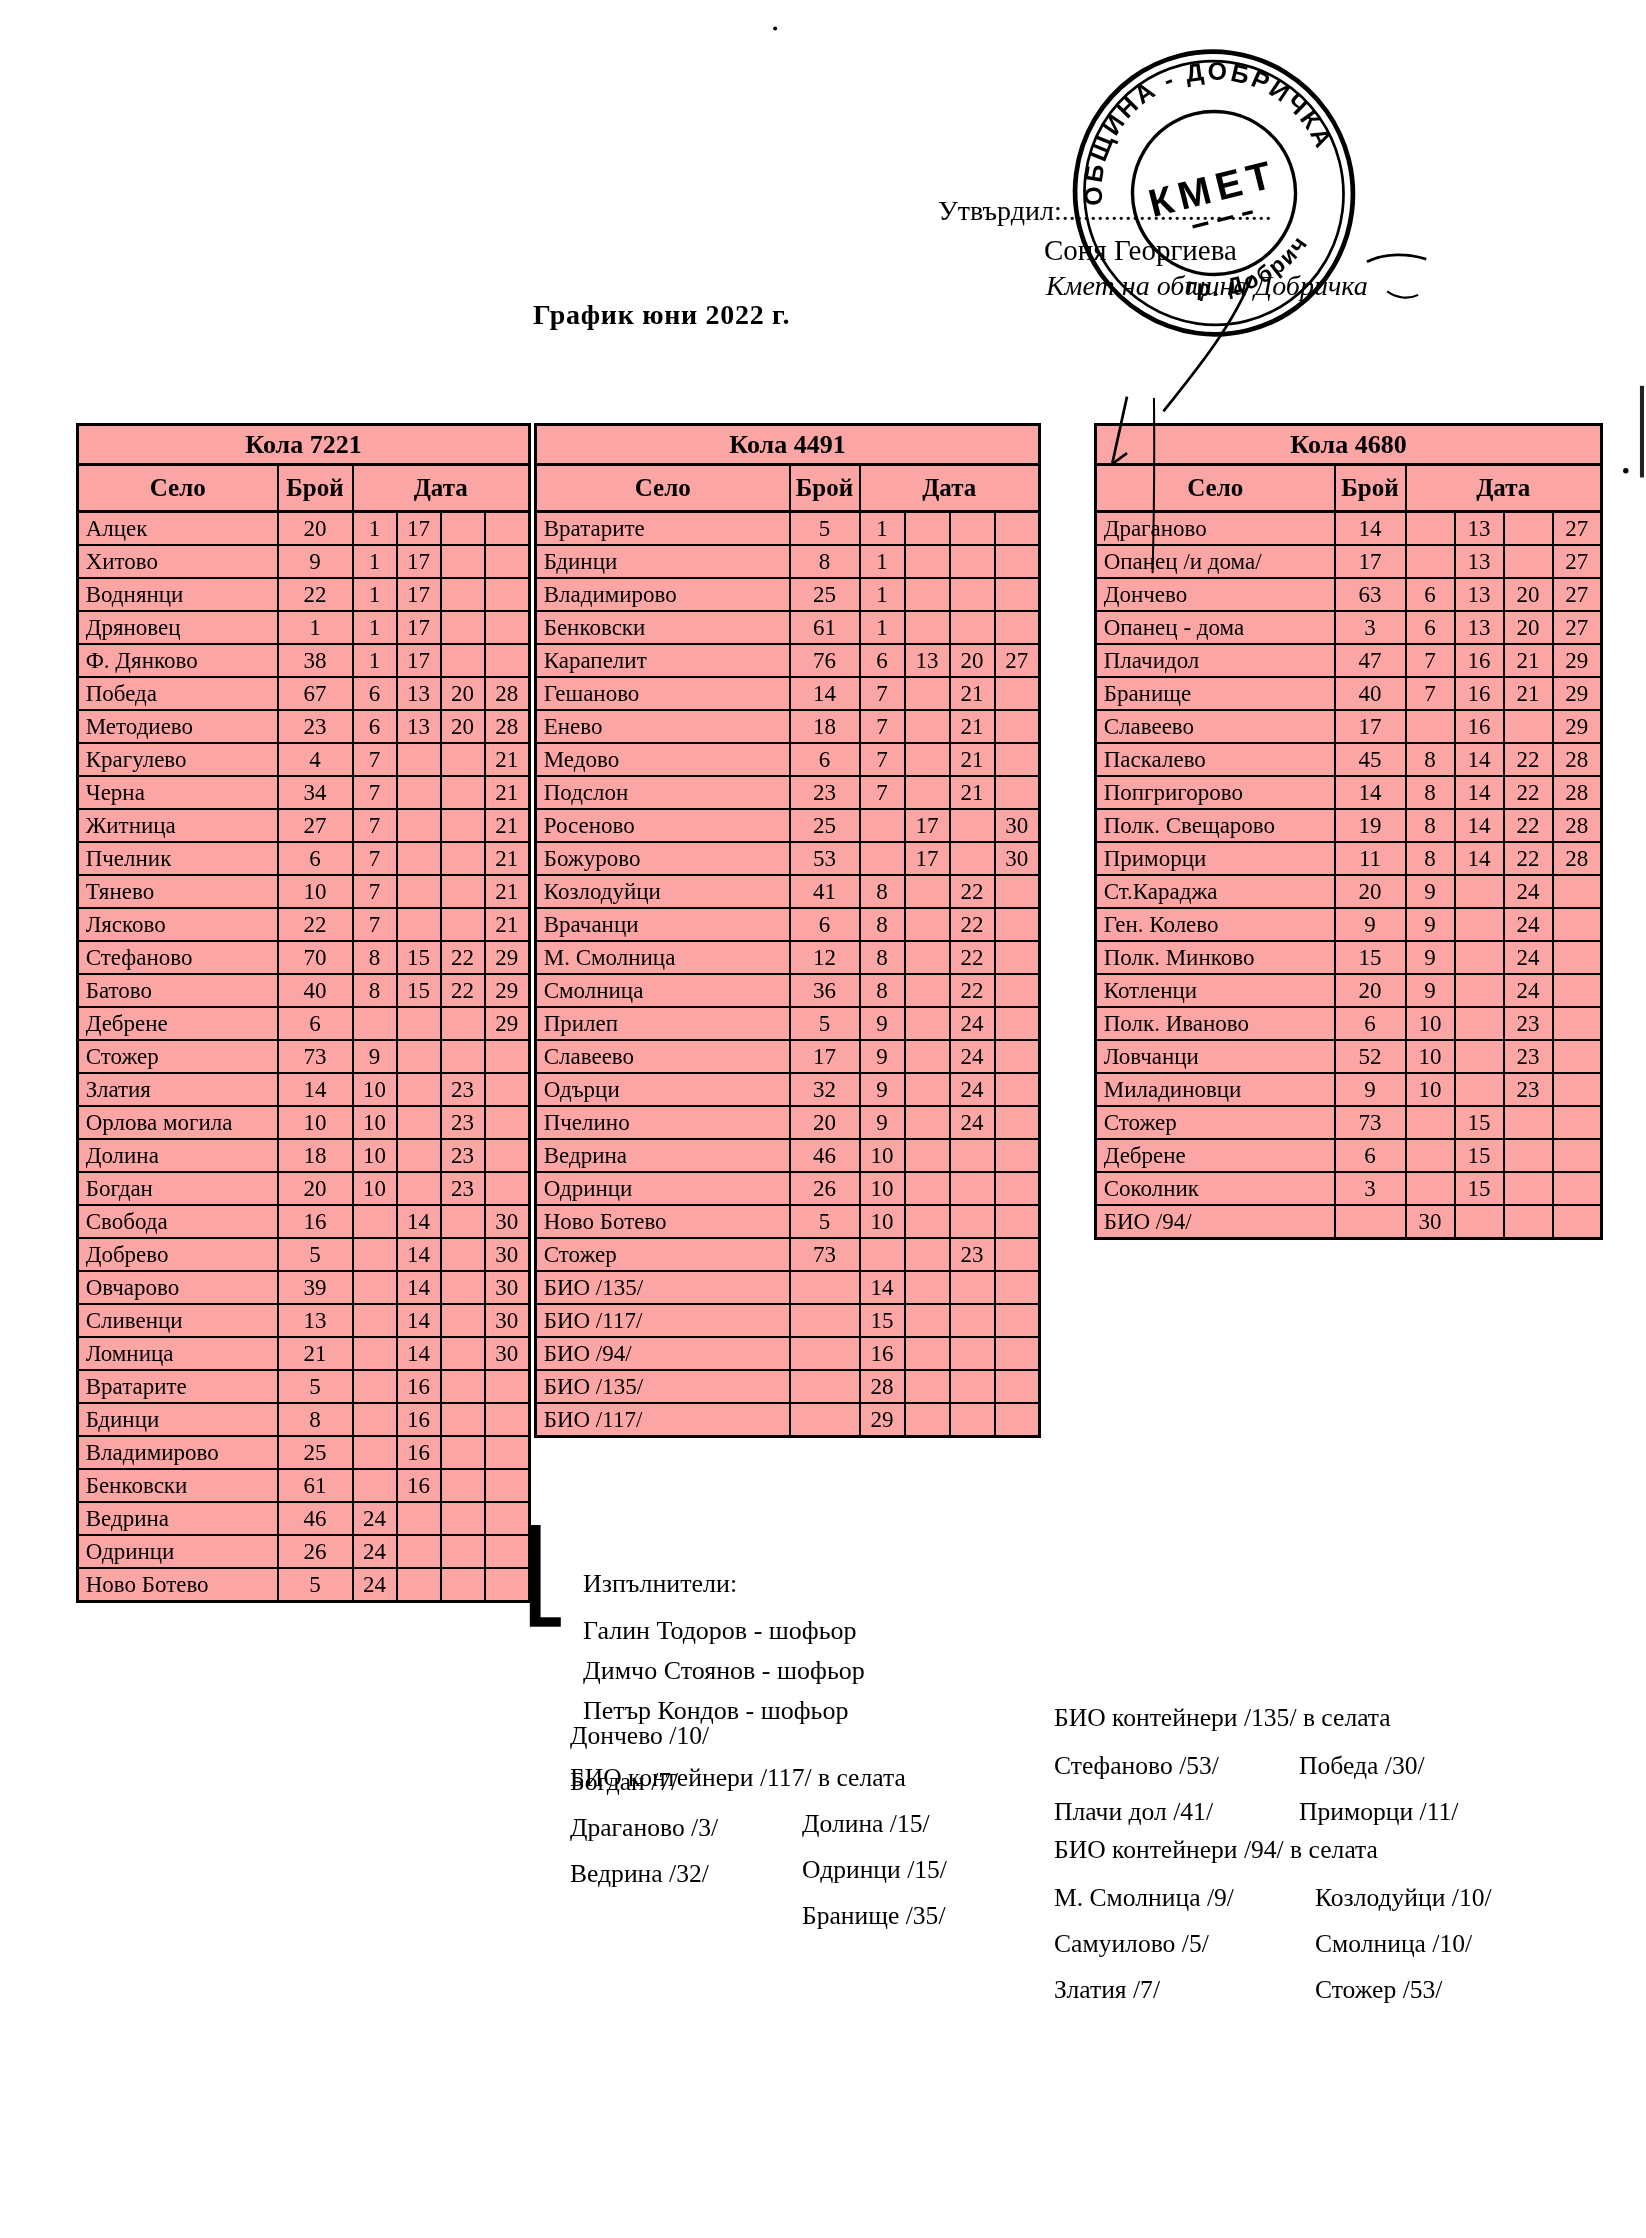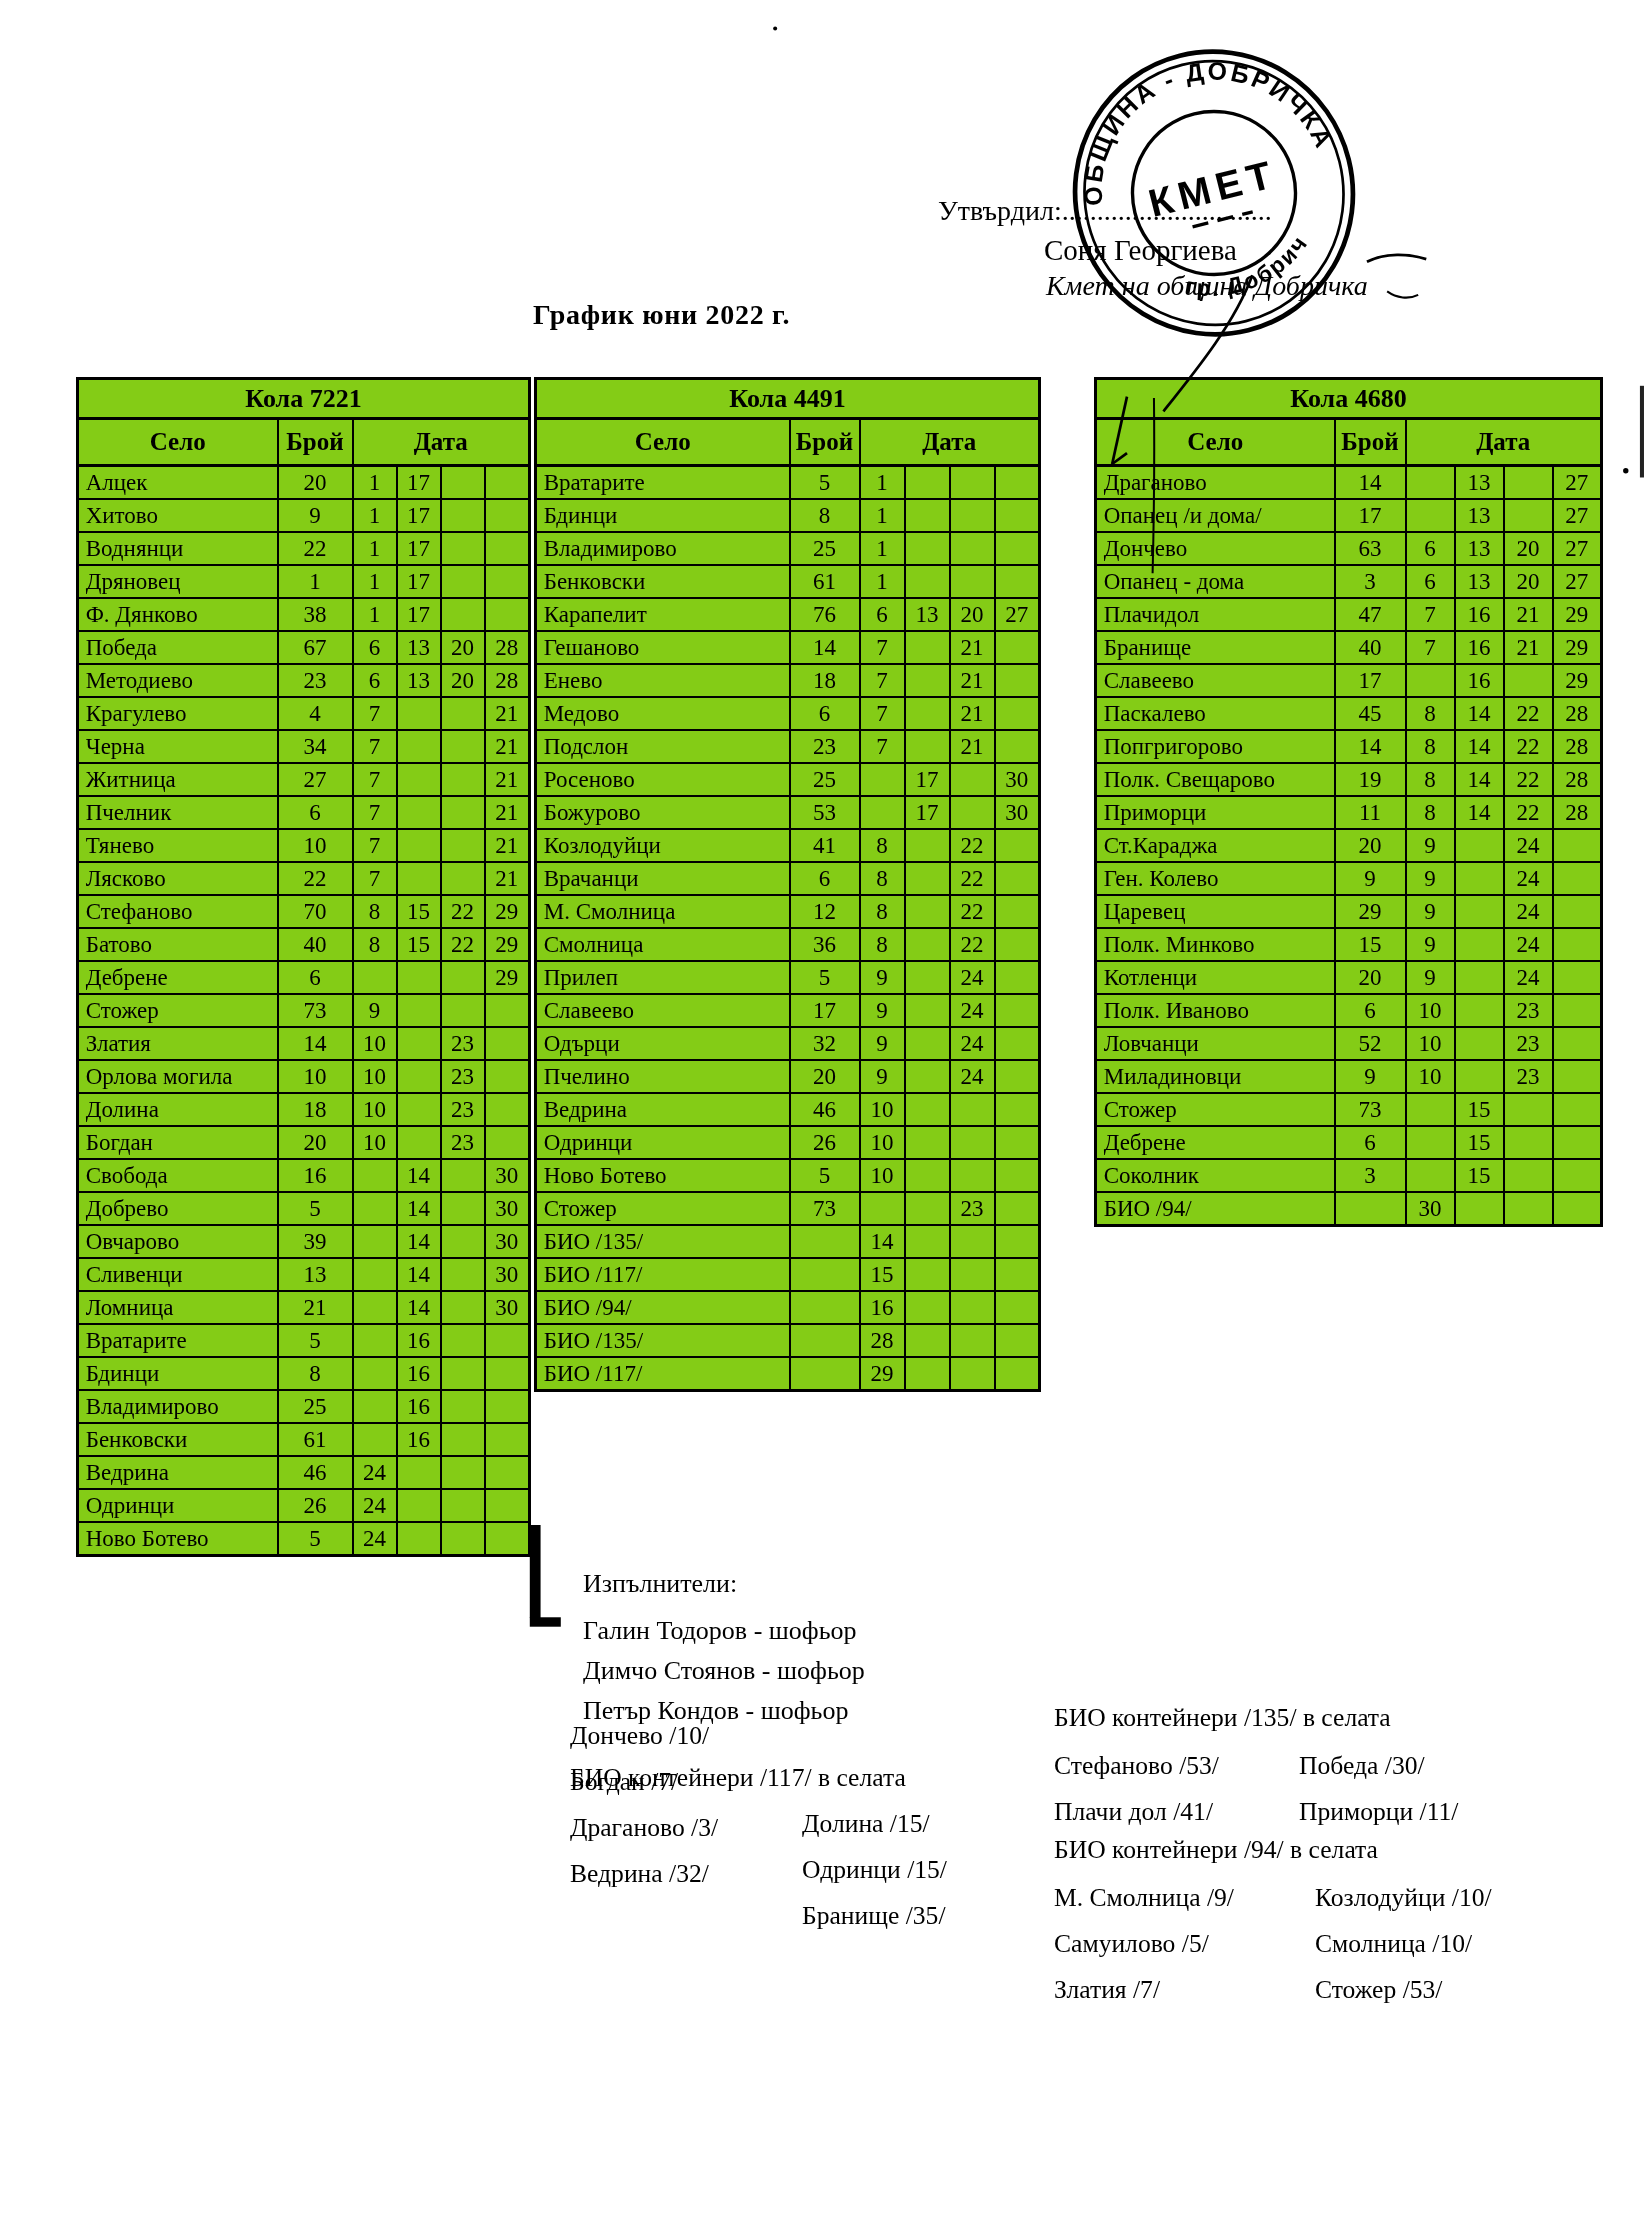--- a/index.html
+++ b/index.html
@@ -10,21 +10,21 @@
   }
   .abs{position:absolute;}
 
   
   #doc-title{left:533px;top:299px;font-size:28px;font-weight:bold;letter-spacing:0.7px;}
   #approve-label{left:938px;top:195px;font-size:28px;}
   #approve-name{left:1044px;top:234px;font-size:29px;}
   #approve-role{left:1046px;top:270px;font-size:28px;font-style:italic;}
 
   
-  table.doc-table{border-collapse:collapse;table-layout:fixed;background:#84cc16;}
+  table.doc-table{border-collapse:collapse;table-layout:fixed;background:#fca5a5;margin-top:46px;}
   table.doc-table td,table.doc-table th{
     border:2px solid #000;overflow:hidden;white-space:nowrap;
   }
   table.doc-table{border:3.4px solid #000;}
   tr.car-header th{height:35px;font-size:26px;font-weight:bold;border-bottom:3.4px solid #000;}
   tr.cols-header th{height:42px;font-size:25px;font-weight:bold;border-bottom:3.4px solid #000;}
   table.doc-table td{height:31px;font-size:23px;text-align:center;padding:0;}
   table.doc-table td.c0{text-align:left;padding-left:6.7px;}
   #table-7221{left:76px;top:377px;width:454px;}
   #table-4491{left:534px;top:377px;width:505px;}
@@ -732,28 +732,20 @@
       </tr>
       <tr>
         <td class="c0">Ген. Колево</td>
         <td class="c1">9</td>
         <td class="c2">9</td>
         <td class="c3"></td>
         <td class="c4">24</td>
         <td class="c5"></td>
       </tr>
       <tr>
-        <td class="c0">Царевец</td>
-        <td class="c1">29</td>
-        <td class="c2">9</td>
-        <td class="c3"></td>
-        <td class="c4">24</td>
-        <td class="c5"></td>
-      </tr>
-      <tr>
         <td class="c0">Полк. Минково</td>
         <td class="c1">15</td>
         <td class="c2">9</td>
         <td class="c3"></td>
         <td class="c4">24</td>
         <td class="c5"></td>
       </tr>
       <tr>
         <td class="c0">Котленци</td>
         <td class="c1">20</td>

